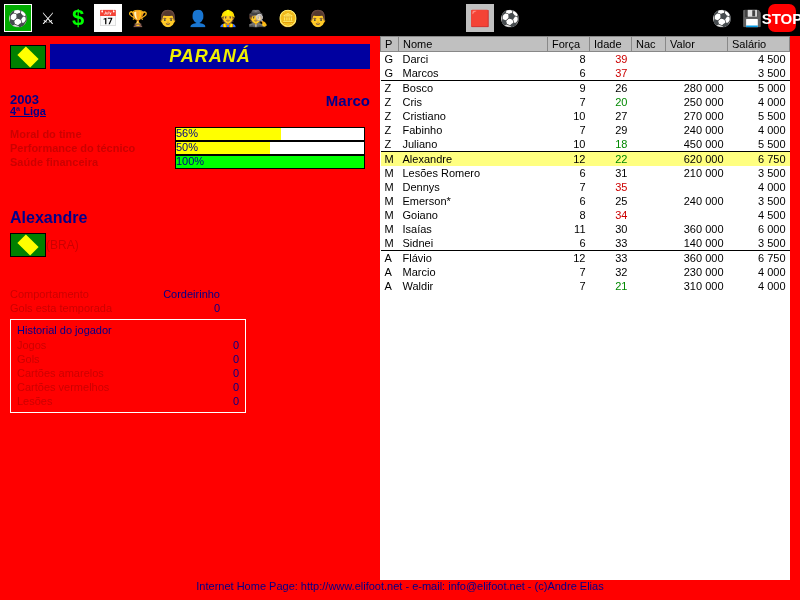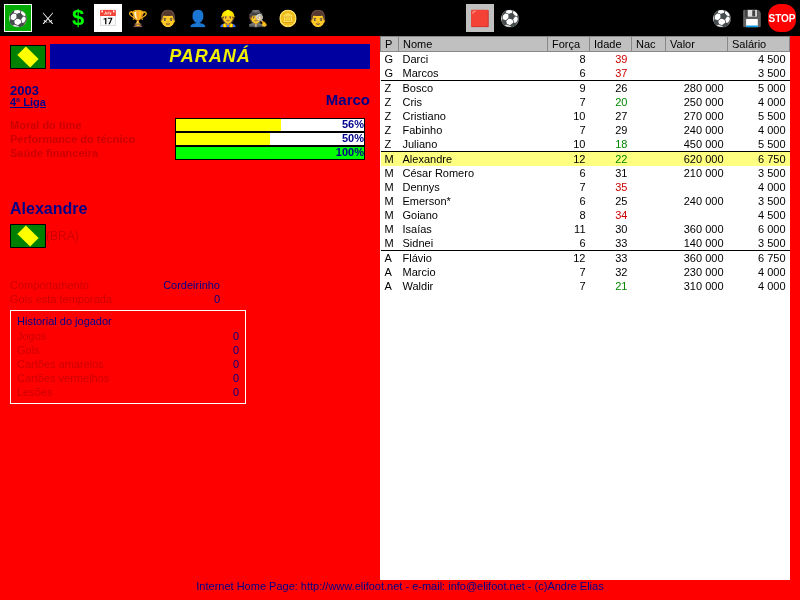--- a/index.html
+++ b/index.html
@@ -9,30 +9,30 @@
 .toolbar-spacer { flex: 1; }
 .toolbar .field { background:#0a0; border:1px solid #fff; }
 .toolbar .red-card { background:#c0c0c0; }
 .content { display: flex; height: 544px; }
 .left { width: 380px; padding: 8px 10px; color: #00008b; }
 .right { width: 410px; background: #fff; overflow-y: auto; }
 .flag-row { display:flex; align-items:center; gap:4px; }
 .flag { width:36px; height:24px; background:linear-gradient(#008000 0 100%); position:relative; border:1px solid #000; }
 .flag::after { content:""; position:absolute; top:50%; left:50%; width:18px; height:12px; background:#ff0; transform:translate(-50%,-50%) rotate(45deg); }
 .team-banner { background:#0000a0; color:#f0f000; font-style:italic; font-weight:bold; font-size:18px; text-align:center; padding:2px 0; flex:1; letter-spacing:1px; }
-.year-row { display:flex; justify-content:space-between; margin-top:14px; font-weight:bold;align-items:flex-end; }
+.year-row { display:flex; justify-content:space-between; margin-top:23px; font-weight:bold; }
 .year { color:#00008b; font-size:13px; }
 .coach { color:#00008b; font-size:15px; font-weight:bold; }
 .league { color:#00008b; margin-top:-2px;text-decoration:underline; }
 .meters { margin-top:10px; }
 .meter-row { display:flex; align-items:center; margin:0 0; }
 .meter-label { width:165px; color:#c00; font-weight:bold; font-size:11px; }
 .meter-bar { width:190px; height:14px; background:#fff; border:1px solid #000; position:relative; }
 .meter-fill { height:100%; }
-.meter-text { position:absolute; left:0; right:0; text-align:right; font-weight:bold; color:#00008b; top:-1px; }
+.meter-text { position:absolute; left:0; right:0; text-align:left; font-weight:normal; color:#00008b; top:-1px; }
 .player-name { font-size:16px; font-weight:bold; margin-top:40px; color:#00008b; }
 .player-nat { display:flex; align-items:center; margin-top:6px; }
 .nat-code { color:#c00; font-size:12px; }
 .stats { margin-top:30px; width:210px; }
 .stat-row { display:flex; justify-content:space-between; padding:1px 0; font-size:11px; }
 .stat-row .k { color:#c00; }
 .stat-row .v { color:#00008b; }
 .hist-box { border:1px solid #fff; padding:4px 6px; margin-top:4px; width:236px; }
 .hist-title { color:#00008b; font-size:11px; padding-bottom:2px; }
 table.roster { width:100%; border-collapse:collapse; font-size:11px; }
@@ -62,21 +62,21 @@
   <div class="toolbar-icon">👷</div>
   <div class="toolbar-icon">🕵</div>
   <div class="toolbar-icon" style="color:#ff0">🪙</div>
   <div class="toolbar-icon">👨</div>
   <div class="toolbar-spacer"></div>
   <div class="toolbar-icon red-card">🟥</div>
   <div class="toolbar-icon">⚽</div>
   <div style="width:180px"></div>
   <div class="toolbar-icon" style="color:#fff">⚽</div>
   <div class="toolbar-icon" style="color:#0af">💾</div>
-  <div class="toolbar-icon" style="background:#f00;color:#fff;border-radius:12px;font-size:10px;font-weight:bold">STOP</div>
+  <div class="toolbar-icon" style="background:#f00;color:#fff;border-radius:7px;font-size:15px;font-weight:bold">STOP</div>
 </div>
 
 <div class="content">
   <div class="left">
     <div class="flag-row">
       <div class="flag"></div>
       <div class="team-banner">PARANÁ</div>
     </div>
     <div class="year-row">
       <div>
@@ -234,21 +234,21 @@
             <td class="pcol">M</td>
             <td>Alexandre</td>
             <td class="fcol">12</td>
             <td class="icol age-green">22</td>
             <td class="naccol"></td>
             <td class="vcol">620 000</td>
             <td class="scol">6 750</td>
           </tr>
           <tr>
             <td class="pcol">M</td>
-            <td>César Romero</td>
+            <td>Lesões Romero</td>
             <td class="fcol">6</td>
             <td class="icol ">31</td>
             <td class="naccol"></td>
             <td class="vcol">210 000</td>
             <td class="scol">3 500</td>
           </tr>
           <tr>
             <td class="pcol">M</td>
             <td>Dennys</td>
             <td class="fcol">7</td>

